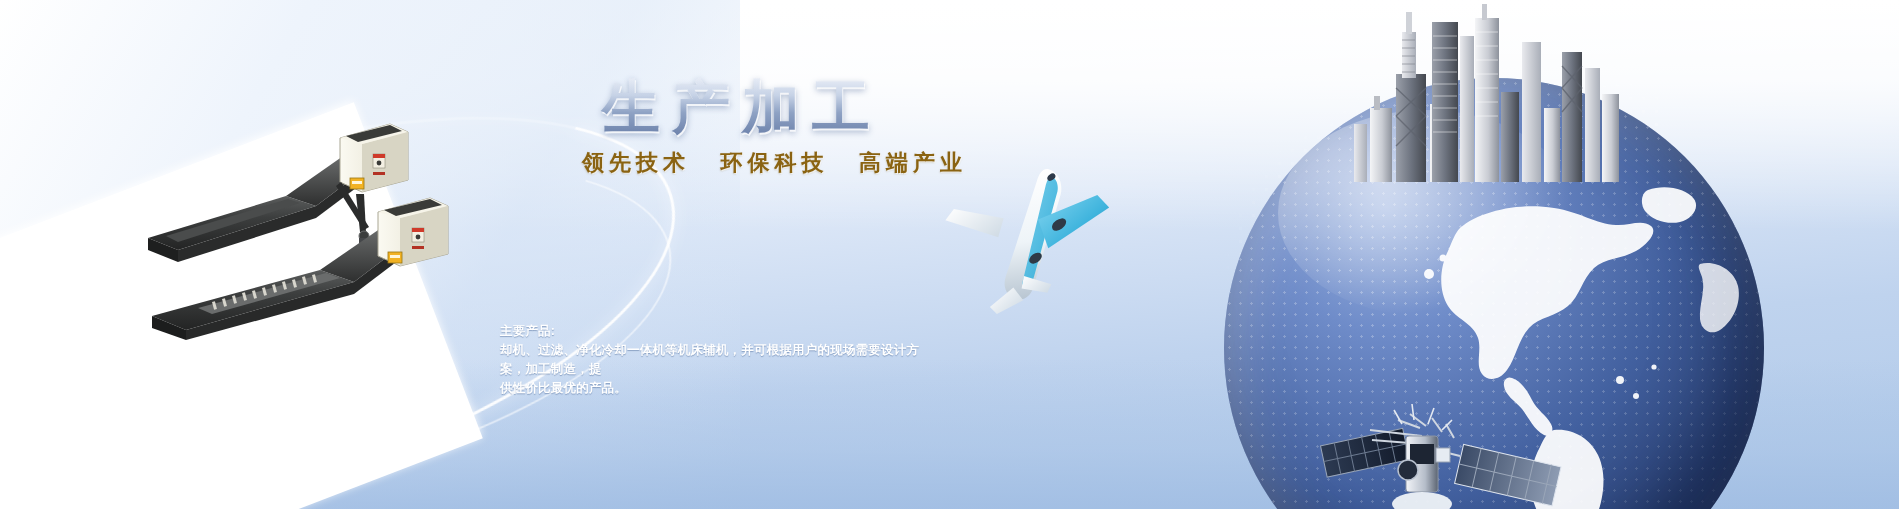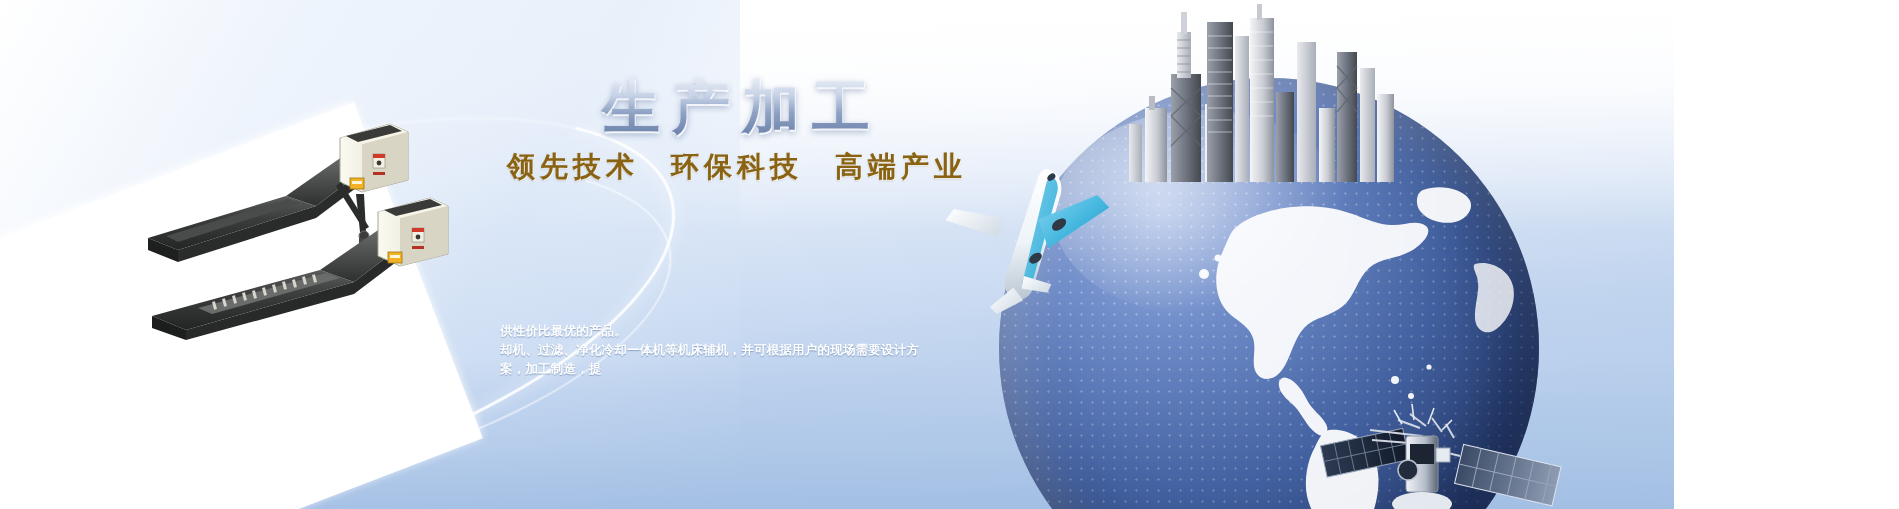--- a/index.html
+++ b/index.html
@@ -1,20 +1,20 @@
 <!DOCTYPE html>
 <html><head>
 <meta charset="utf-8">
 <style>
   * { margin:0; padding:0; box-sizing:border-box; }
   html, body { width:1899px; height:509px; overflow:hidden; background:#ffffff;
     font-family:"Liberation Sans", "DejaVu Sans", sans-serif; }
 
   #banner {
-    position:relative; width:1674px; height:509px; overflow:hidden;
+    position:relative; width:1899px; height:509px; overflow:hidden;
     background:
       linear-gradient(175deg, #ffffff 0%, #f2f6fc 18%, #dce7f7 42%, #bfd3ee 68%, #aec8e8 100%);
   }
 
   
   .bg-top-glow{
     position:absolute; left:0; top:0; width:100%; height:230px;
     background:linear-gradient(to bottom,#ffffff 0%, rgba(255,255,255,.85) 35%, rgba(255,255,255,0) 100%);
   }
   .bg-left-wash{
@@ -111,23 +111,23 @@
     filter:drop-shadow(1px 2px 0 rgba(255,255,255,.8)) drop-shadow(0 2px 3px rgba(90,115,160,.45));
     text-align:center; padding-left:10px;
   }
   .subline{
     margin-top:4px;
     font-size:49px; font-weight:bold; letter-spacing:2px; line-height:1.05;
     color:#1b4b8f; text-align:center;
     text-shadow:1px 1px 0 rgba(255,255,255,.55), 2px 3px 4px rgba(40,70,120,.28);
   }
   .tagline{
-    margin-top:12px; text-align:left;
+    margin-top:12px; text-align:right;
     font-family:"Liberation Serif","DejaVu Serif",serif;
-    font-size:28px; font-weight:bold; letter-spacing:5px;
+    font-size:22px; font-weight:bold; letter-spacing:5px;
     color:#8a6312;
     text-shadow:1px 1px 0 rgba(255,255,255,.65), 0 1px 2px rgba(110,80,15,.35);
   }
   .tagline span{ margin:0 10px; }
 
   .fineprint{
     position:absolute; left:500px; top:322px; width:432px;
     font-size:12.5px; line-height:19px; color:#ffffff; font-weight:bold;
     text-shadow:0 1px 1px rgba(60,90,140,.45);
     letter-spacing:.2px;
@@ -414,17 +414,18 @@
   <div class="text-block">
     <div class="headline">生产加工</div>
     <div class="tagline">
       <span>领先技术</span>
       <span>环保科技</span>
       <span>高端产业</span>
     </div>
   </div>
 
   <div class="fineprint">
+    <span class="fp-title">主要产品:</span>
+    <span class="fp-line">却机、过滤、净化冷却一体机等机床辅机，并可根据用户的现场需要设计方案，加工制造，提</span>
     <span class="fp-line">供性价比最优的产品。</span>
-    <span class="fp-line">却机、过滤、净化冷却一体机等机床辅机，并可根据用户的现场需要设计方案，加工制造，提</span>
   </div>
 
 </div>
 
 </body></html>

